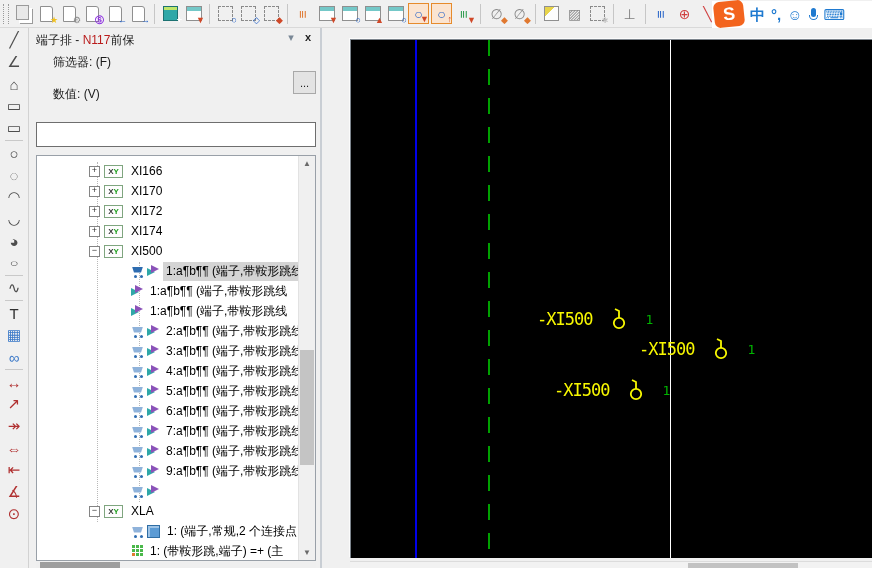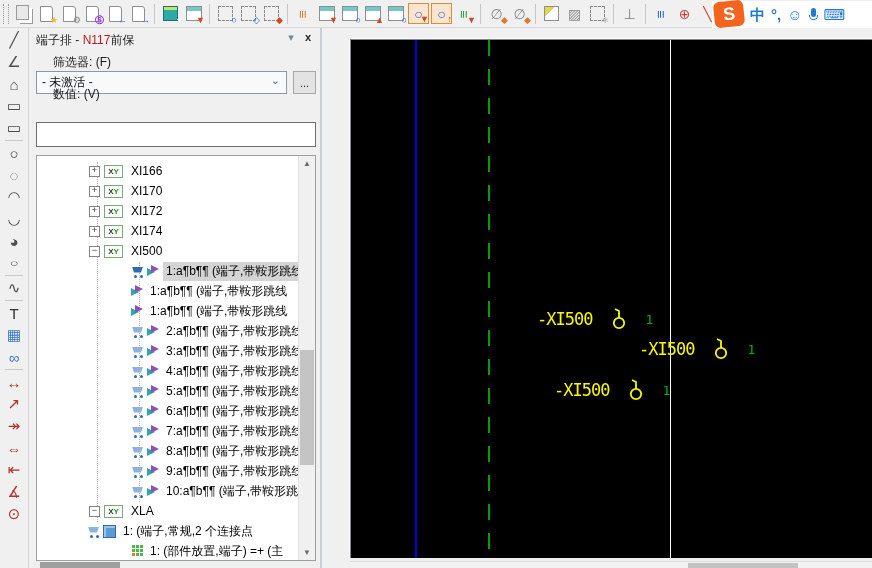--- a/index.html
+++ b/index.html
@@ -309,24 +309,20 @@
         <span class="g" style="color: rgb(176, 48, 48);">⊙</span>
       </div>
     </div>
 
   <div id="panel">
     <div class="ptitle"><span>端子排 - </span><span class="dev">N117</span><span>前保</span></div>
     <div class="pbtn" id="panel-menu-btn">▾</div>
     <div class="pbtn" id="panel-close-btn">x</div>
 
     <div class="plabel" id="filter-label">筛选器: (F)</div>
-    <div id="filter-combo">
-      <span>- 未激活 -</span>
-      <span class="chev">⌄</span>
-    </div>
     <div id="browse-btn">...</div>
 
     <div class="plabel" id="value-label">数值: (V)</div>
     <input id="value-input" value="" style="">
 
     <div id="tree">
       <div class="tguide" style="left:60px;top:6px;height:360px;"></div>
       <div class="tguide" style="left:102px;top:106px;height:240px;"></div>
       <div id="tree-rows">
           <div class="trow" style="padding-left: 52px;">
@@ -418,38 +414,37 @@
             <span class="tlabel">8:a¶b¶¶ (端子,带鞍形跳线</span>
           </div>
           <div class="trow" style="padding-left: 94px;">
             <span class="i-cart"></span>
             <span class="i-flag"></span>
             <span class="tlabel">9:a¶b¶¶ (端子,带鞍形跳线</span>
           </div>
           <div class="trow" style="padding-left: 94px;">
             <span class="i-cart"></span>
             <span class="i-flag"></span>
-            <span class="tlabel">10:a¶b¶¶ (端子,带鞍形跳</span>
           </div>
           <div class="trow" style="padding-left: 52px;">
             <span class="expbox">−</span>
             <span class="xyicon">
               <span class="xx">X</span>
               <span class="yy">Y</span>
             </span>
             <span class="tlabel">XLA</span>
           </div>
-          <div class="trow" style="padding-left: 50px;">
+          <div class="trow" style="padding-left: 94px;">
             <span class="i-cart"></span>
             <span class="i-cube"></span>
             <span class="tlabel">1: (端子,常规,2 个连接点</span>
           </div>
           <div class="trow" style="padding-left: 94px;">
             <span class="i-grid"></span>
-            <span class="tlabel">1: (部件放置,端子) =+ (主</span>
+            <span class="tlabel">1: (带鞍形跳,端子) =+ (主</span>
           </div>
         </div>
       <div id="tree-vscroll">
         <div class="varrow" style="top:0;">▲</div>
         <div id="tree-vthumb"></div>
         <div class="varrow" style="bottom:0;">▼</div>
       </div>
     </div>
     <div id="panel-hscroll">
       <div id="panel-hthumb"></div>

